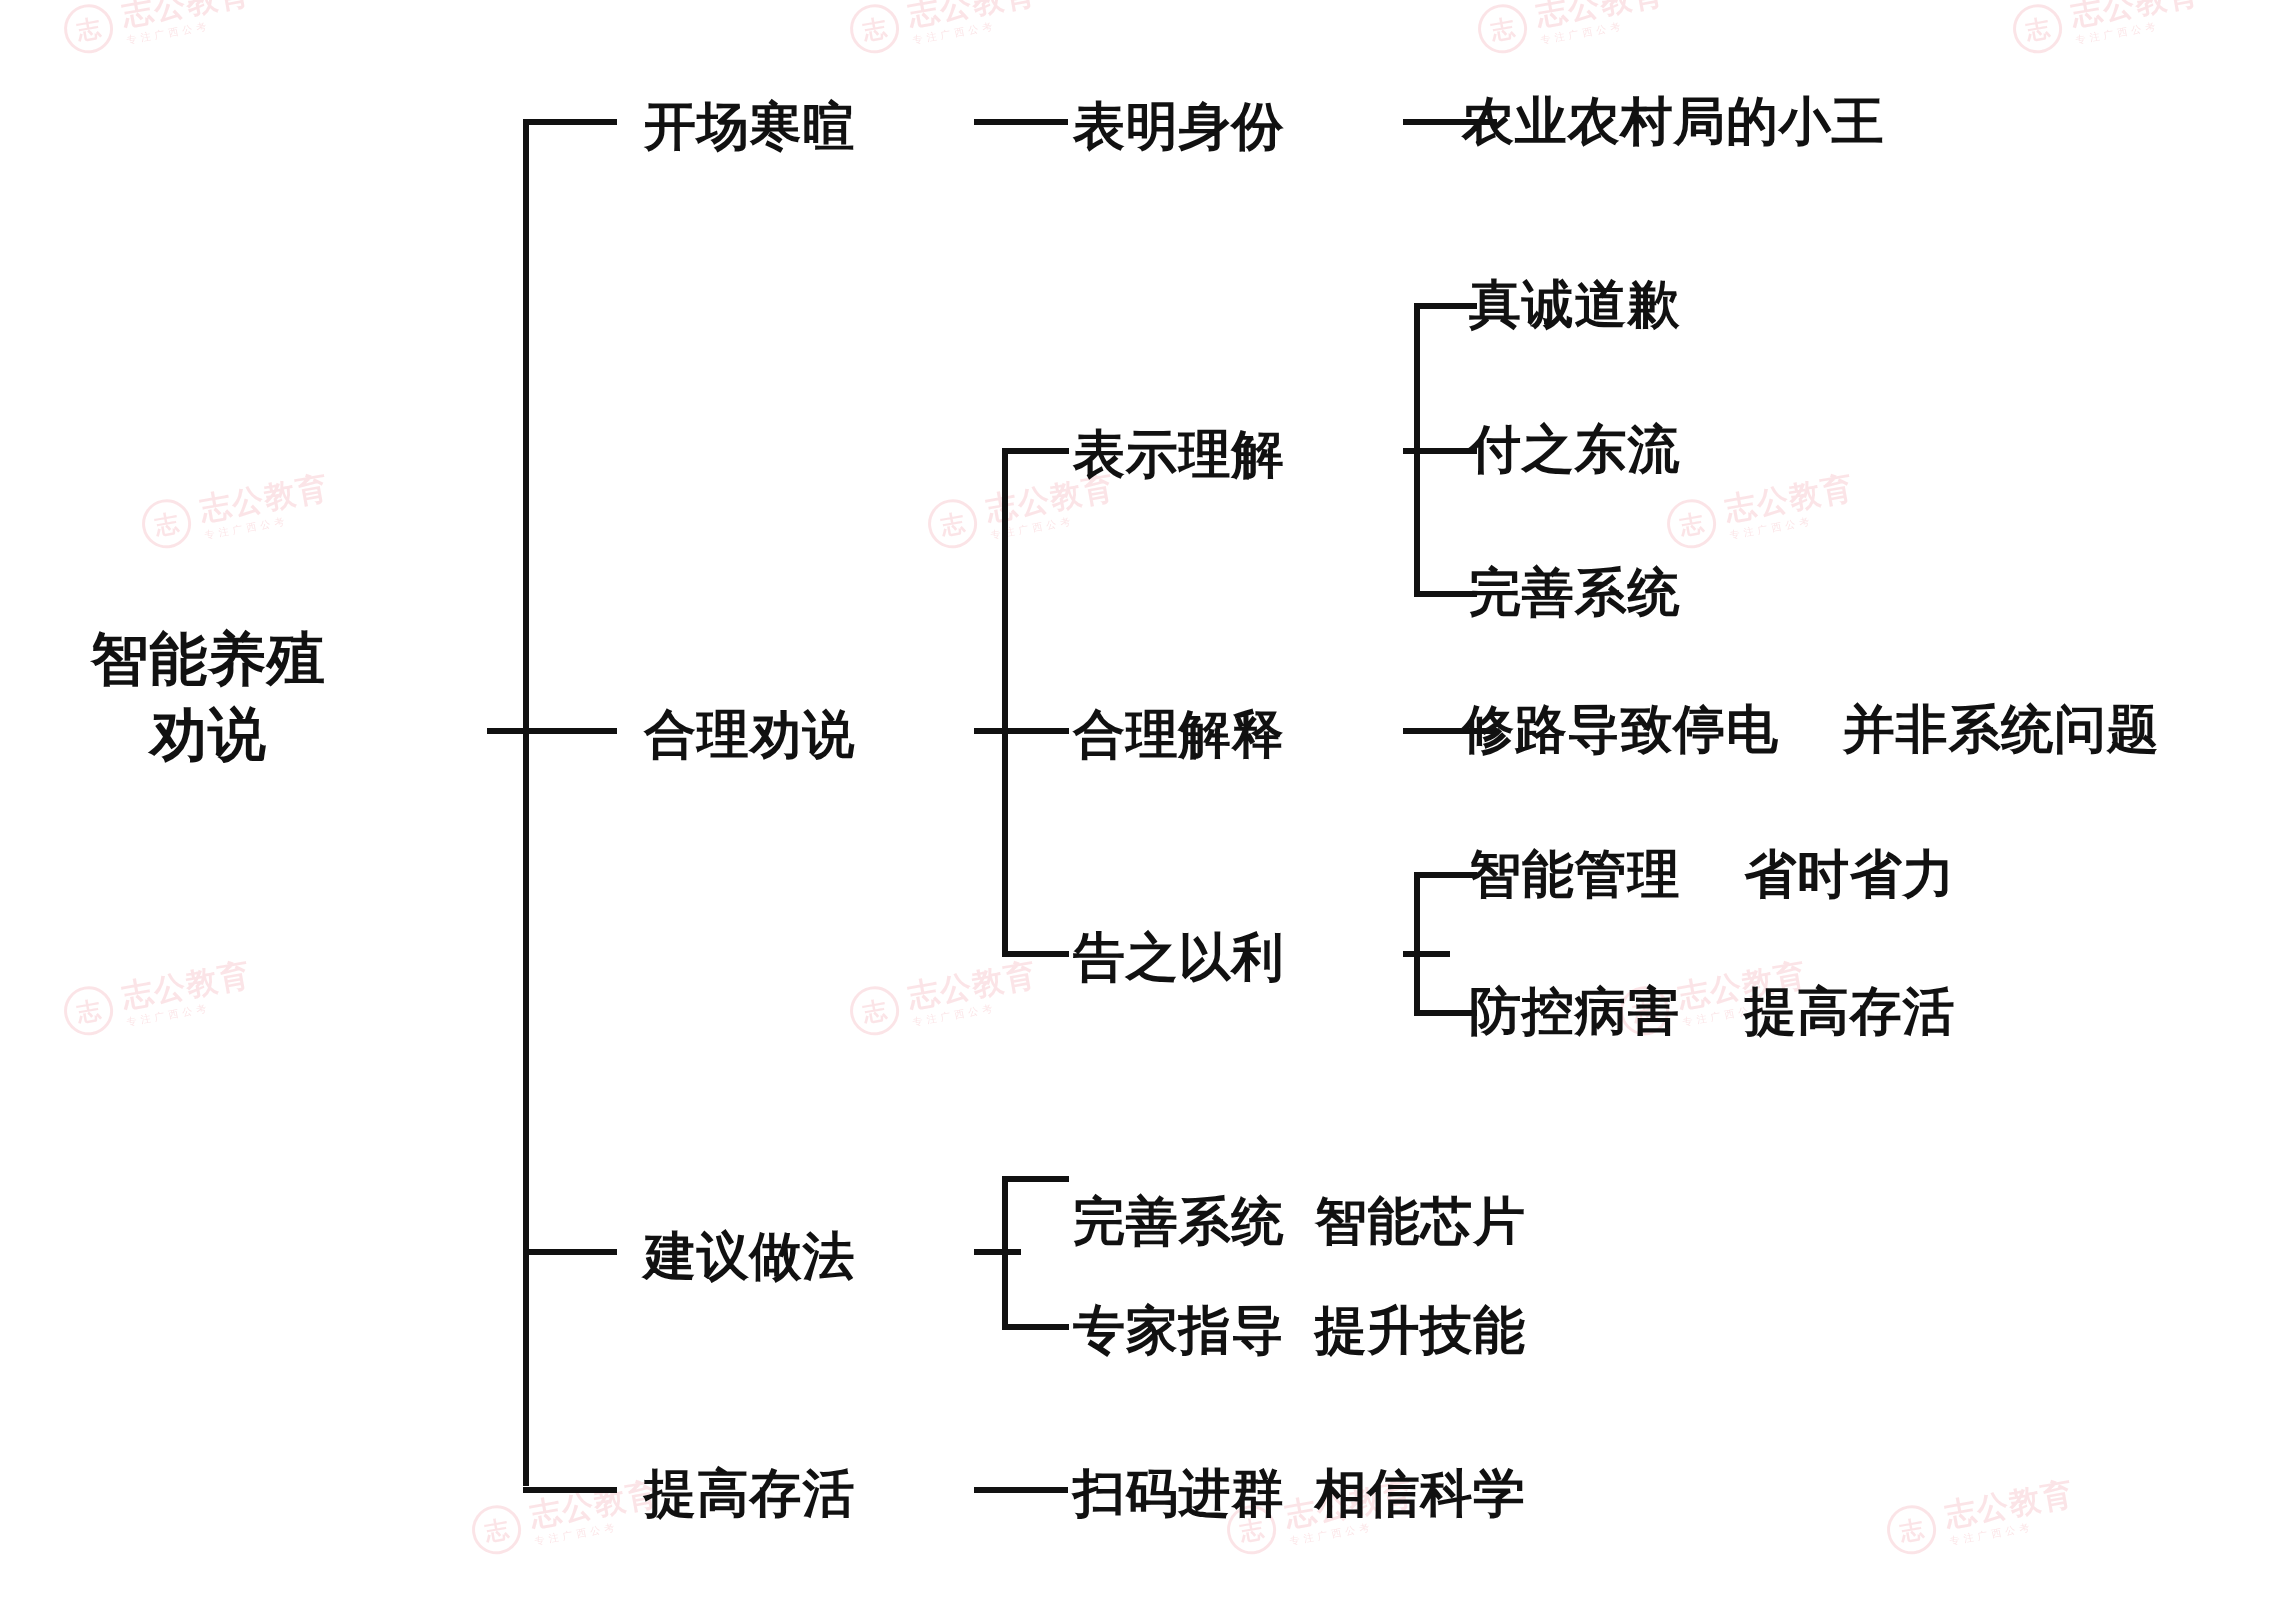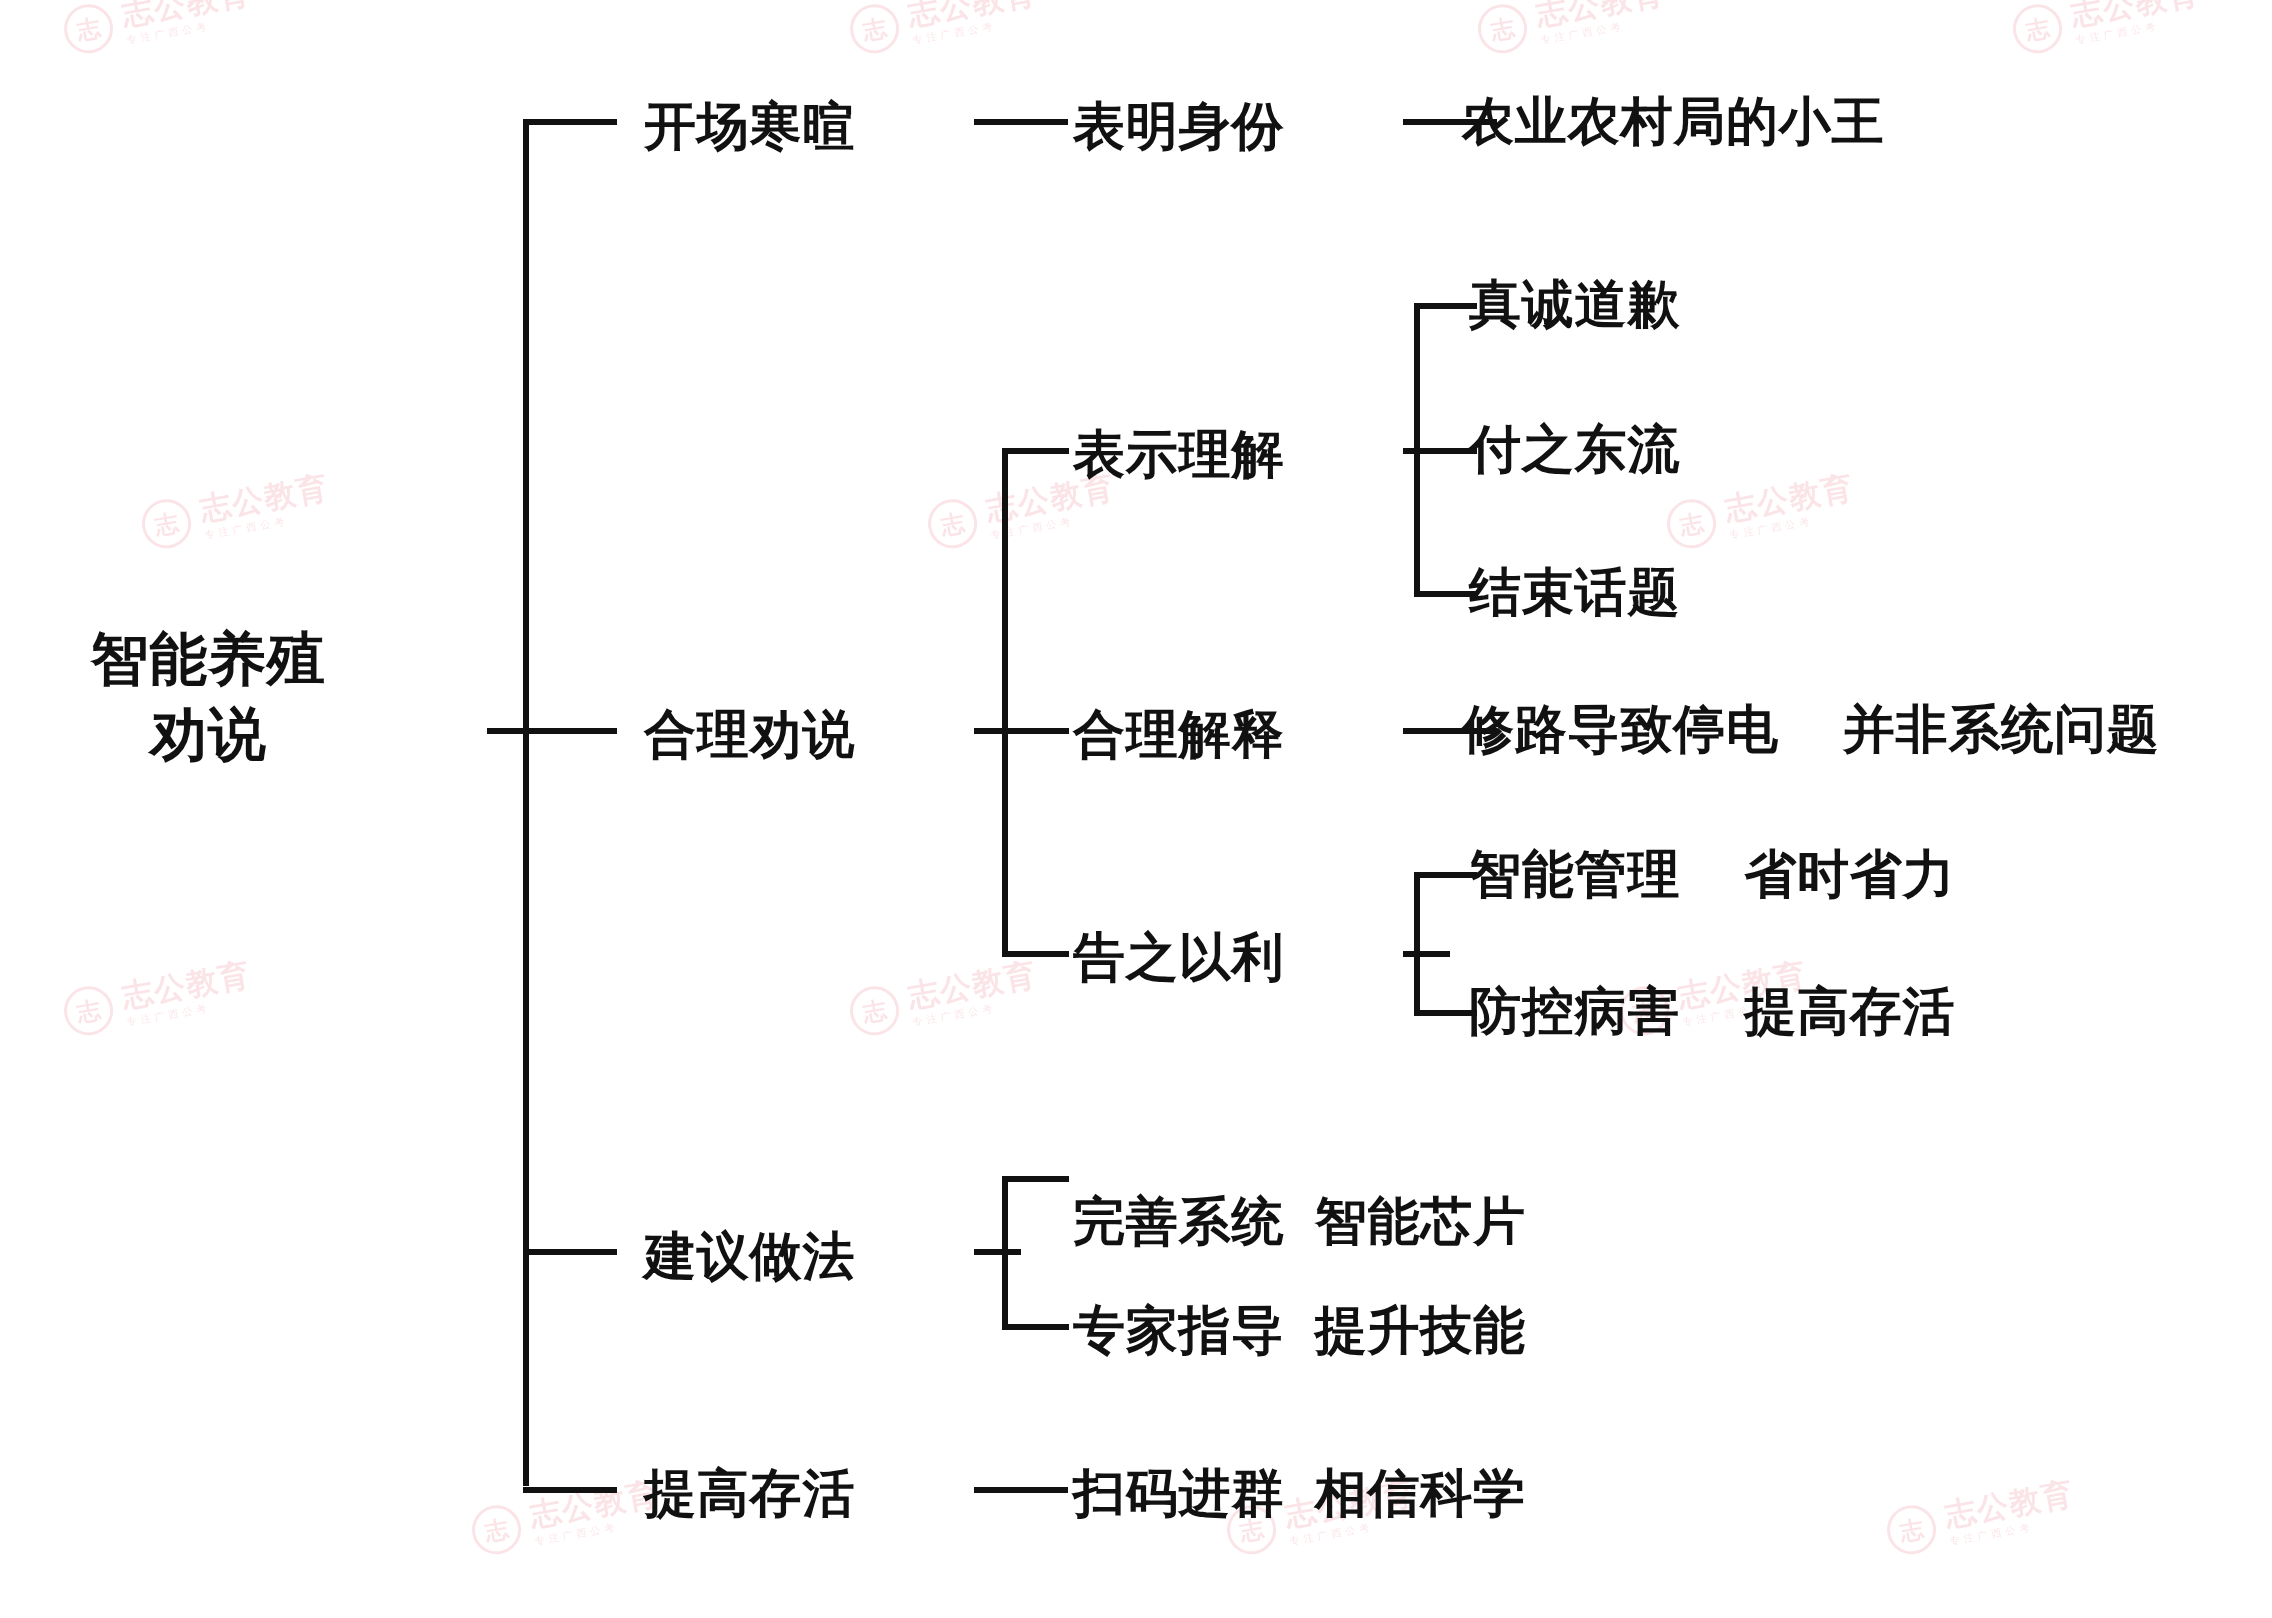--- a/index.html
+++ b/index.html
@@ -224,21 +224,21 @@
     <div class="line h" style="left:1002px; top:448px; width:67px;"></div>
     <div class="node lvl2" style="left:1073px; top:421px;">表示理解</div>
 
     <div class="line h" style="left:1403px; top:448px; width:47px;"></div>
     <div class="line v" style="left:1414px; top:303px; height:291px;"></div>
     <div class="line h" style="left:1414px; top:303px; width:63px;"></div>
     <div class="node lvl3" style="left:1469px; top:276px;">真诚道歉</div>
     <div class="line h" style="left:1414px; top:448px; width:63px;"></div>
     <div class="node lvl3" style="left:1469px; top:421px;">付之东流</div>
     <div class="line h" style="left:1414px; top:591px; width:63px;"></div>
-    <div class="node lvl3" style="left:1469px; top:564px;">结束话题</div>
+    <div class="node lvl3" style="left:1469px; top:564px;">完善系统</div>
 
     <div class="line h" style="left:1002px; top:728px; width:67px;"></div>
     <div class="node lvl2" style="left:1073px; top:701px;">合理解释</div>
     <div class="line h" style="left:1403px; top:728px; width:94px;"></div>
     <div class="node lvl3" style="left:1462px; top:701px;">修路导致停电  并非系统问题</div>
 
     <div class="line h" style="left:1002px; top:951px; width:67px;"></div>
     <div class="node lvl2" style="left:1073px; top:924px;">告之以利</div>
     <div class="line h" style="left:1403px; top:951px; width:47px;"></div>
     <div class="line v" style="left:1414px; top:872px; height:138px;"></div>

